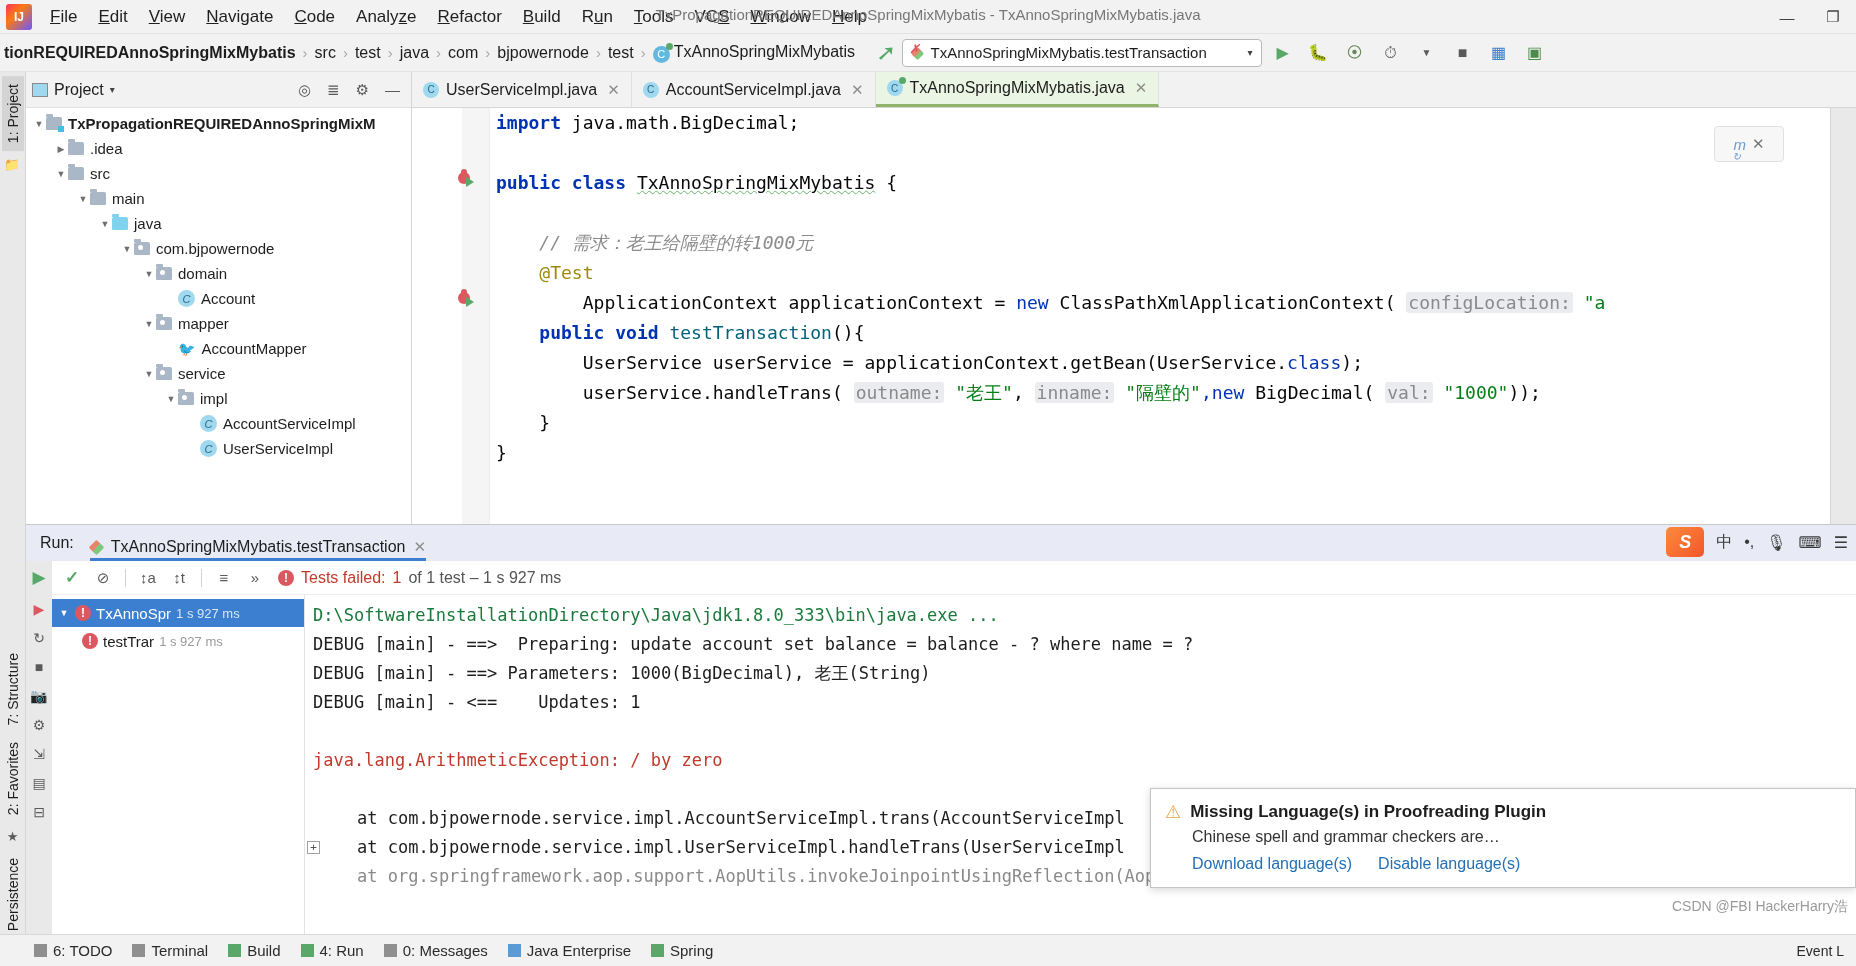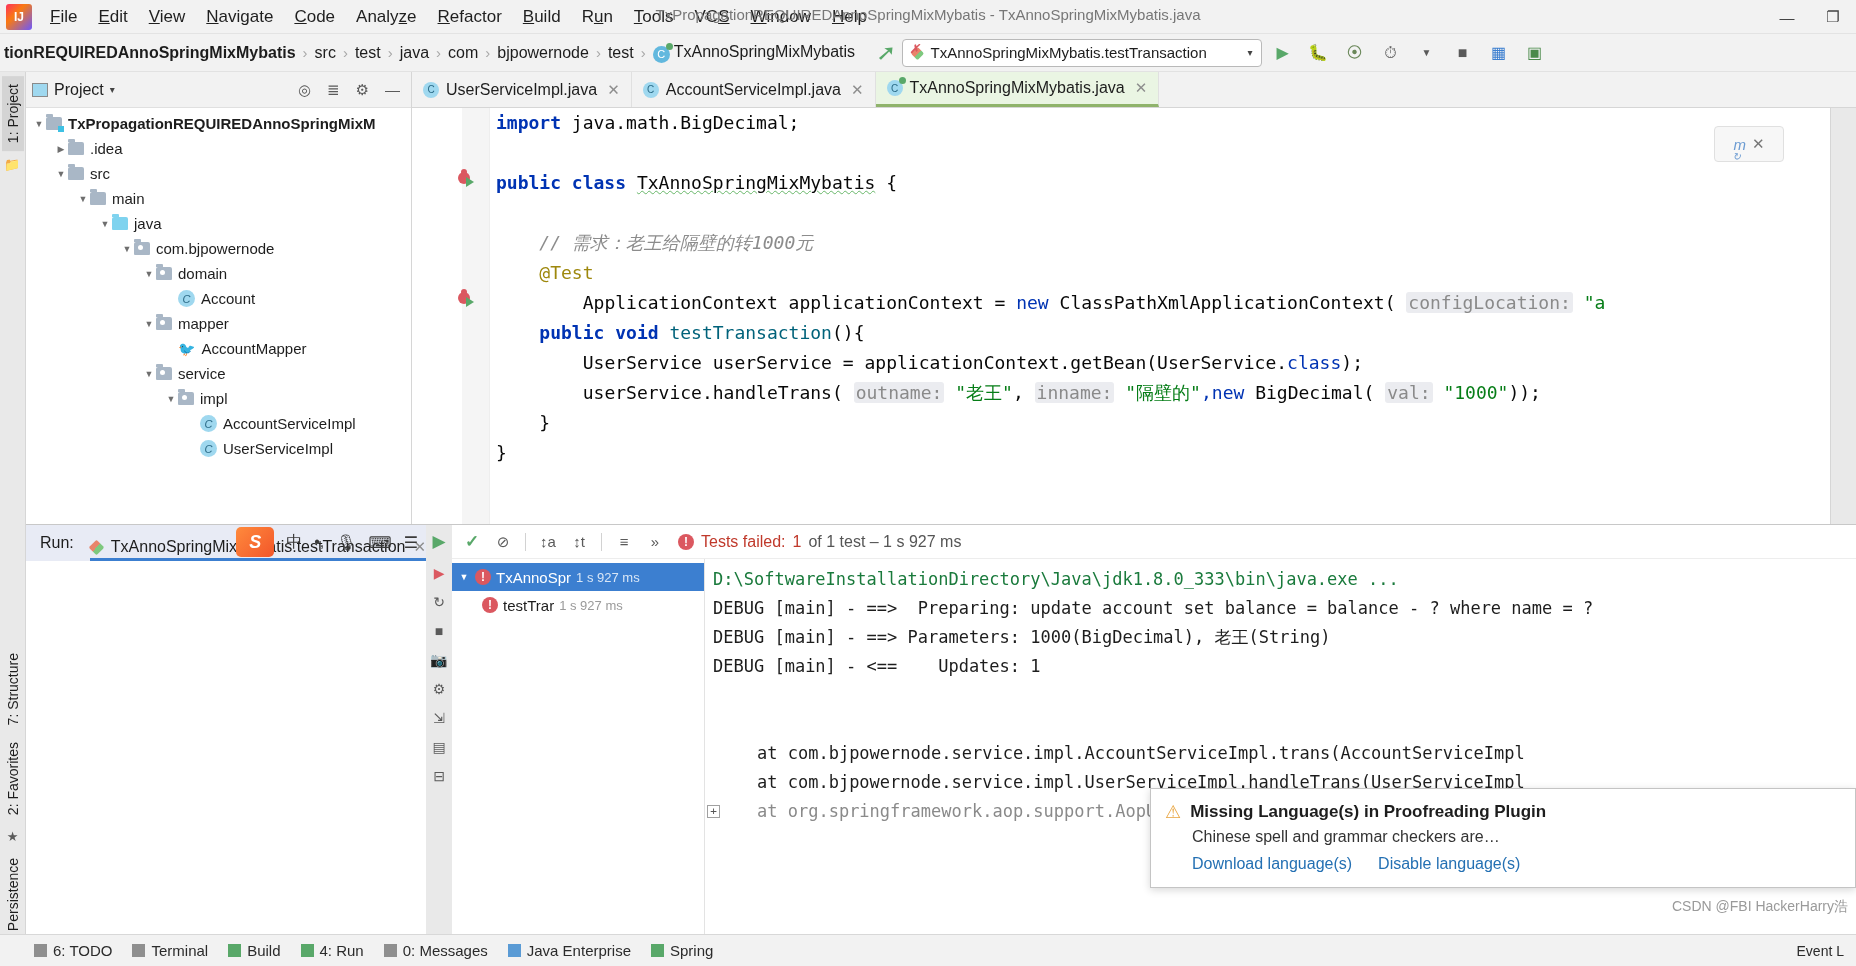--- a/index.html
+++ b/index.html
@@ -150,21 +150,21 @@
   .search-bubble { position:absolute; left:374px; bottom:-14px; width:40px; height:40px;
       border-radius:9px; background:#ef4d4d; display:flex; align-items:center; justify-content:center;
       box-shadow:0 2px 5px rgba(0,0,0,.28); }
   .search-bubble span { color:#fff; font-size:20px; transform:rotate(-45deg); display:block; }
 
   .right-rail { width:26px; background:#e9e9e9; border-left:1px solid #d6d6d6;
       display:flex; flex-direction:column; align-items:center; padding-top:6px; }
 
   
   .runpanel { position:absolute; left:26px; right:0; bottom:32px; top:524px;
-      background:#fff; border-top:1px solid #c8c8c8; display:flex; flex-direction:row; }
+      background:#fff; border-top:1px solid #c8c8c8; display:flex; flex-direction:column; }
   .run-tabbar { height:36px; background:#e8ebf5; display:flex; align-items:center; padding-left:14px;
       gap:16px; position:relative; }
   .run-label { font-size:16px; color:#1d1d1d; }
   .run-tab { display:flex; align-items:center; gap:8px; font-size:16px; color:#1d1d1d;
       position:relative; height:36px; padding-top:8px; }
   .run-tab .diamond2 { width:13px; height:13px; background:linear-gradient(90deg,#e8846b 50%,#7ec87e 50%);
       transform:rotate(45deg) scale(.85); border-radius:2px; display:inline-block; }
   .run-tab .x { color:#8d8d8d; font-size:15px; }
   .run-tab::after { content:""; position:absolute; left:0; right:0; bottom:0; height:3px; background:#3c7fd0; }
 
@@ -569,20 +569,21 @@
               <span class="tt-time">1 s 927 ms</span>
             </div>
           </div>
 
           <div class="console">
             <div class="cl cmd">D:\SoftwareInstallationDirectory\Java\jdk1.8.0_333\bin\java.exe ...</div>
             <div class="cl">DEBUG [main] - ==&gt;  Preparing: update account set balance = balance - ? where name = ?</div>
             <div class="cl">DEBUG [main] - ==&gt; Parameters: 1000(BigDecimal), 老王(String)</div>
             <div class="cl">DEBUG [main] - &lt;==    Updates: 1</div>
             <div class="cl">&nbsp;</div>
+            <div class="cl exc">java.lang.ArithmeticException: / by zero</div>
             <div class="cl">&nbsp;</div>
             <div class="cl trace">at com.bjpowernode.service.impl.AccountServiceImpl.trans(AccountServiceImpl</div>
             <div class="cl trace">at com.bjpowernode.service.impl.UserServiceImpl.handleTrans(UserServiceImpl</div>
             <div class="cl trace" style="color:#8a8a8a;">at org.springframework.aop.support.AopUtils.invokeJoinpointUsingReflection(AopUtils.java:344)</div>
             <div class="console-fold">+</div>
           </div>
         </div>
       </div>
     </div>
 

